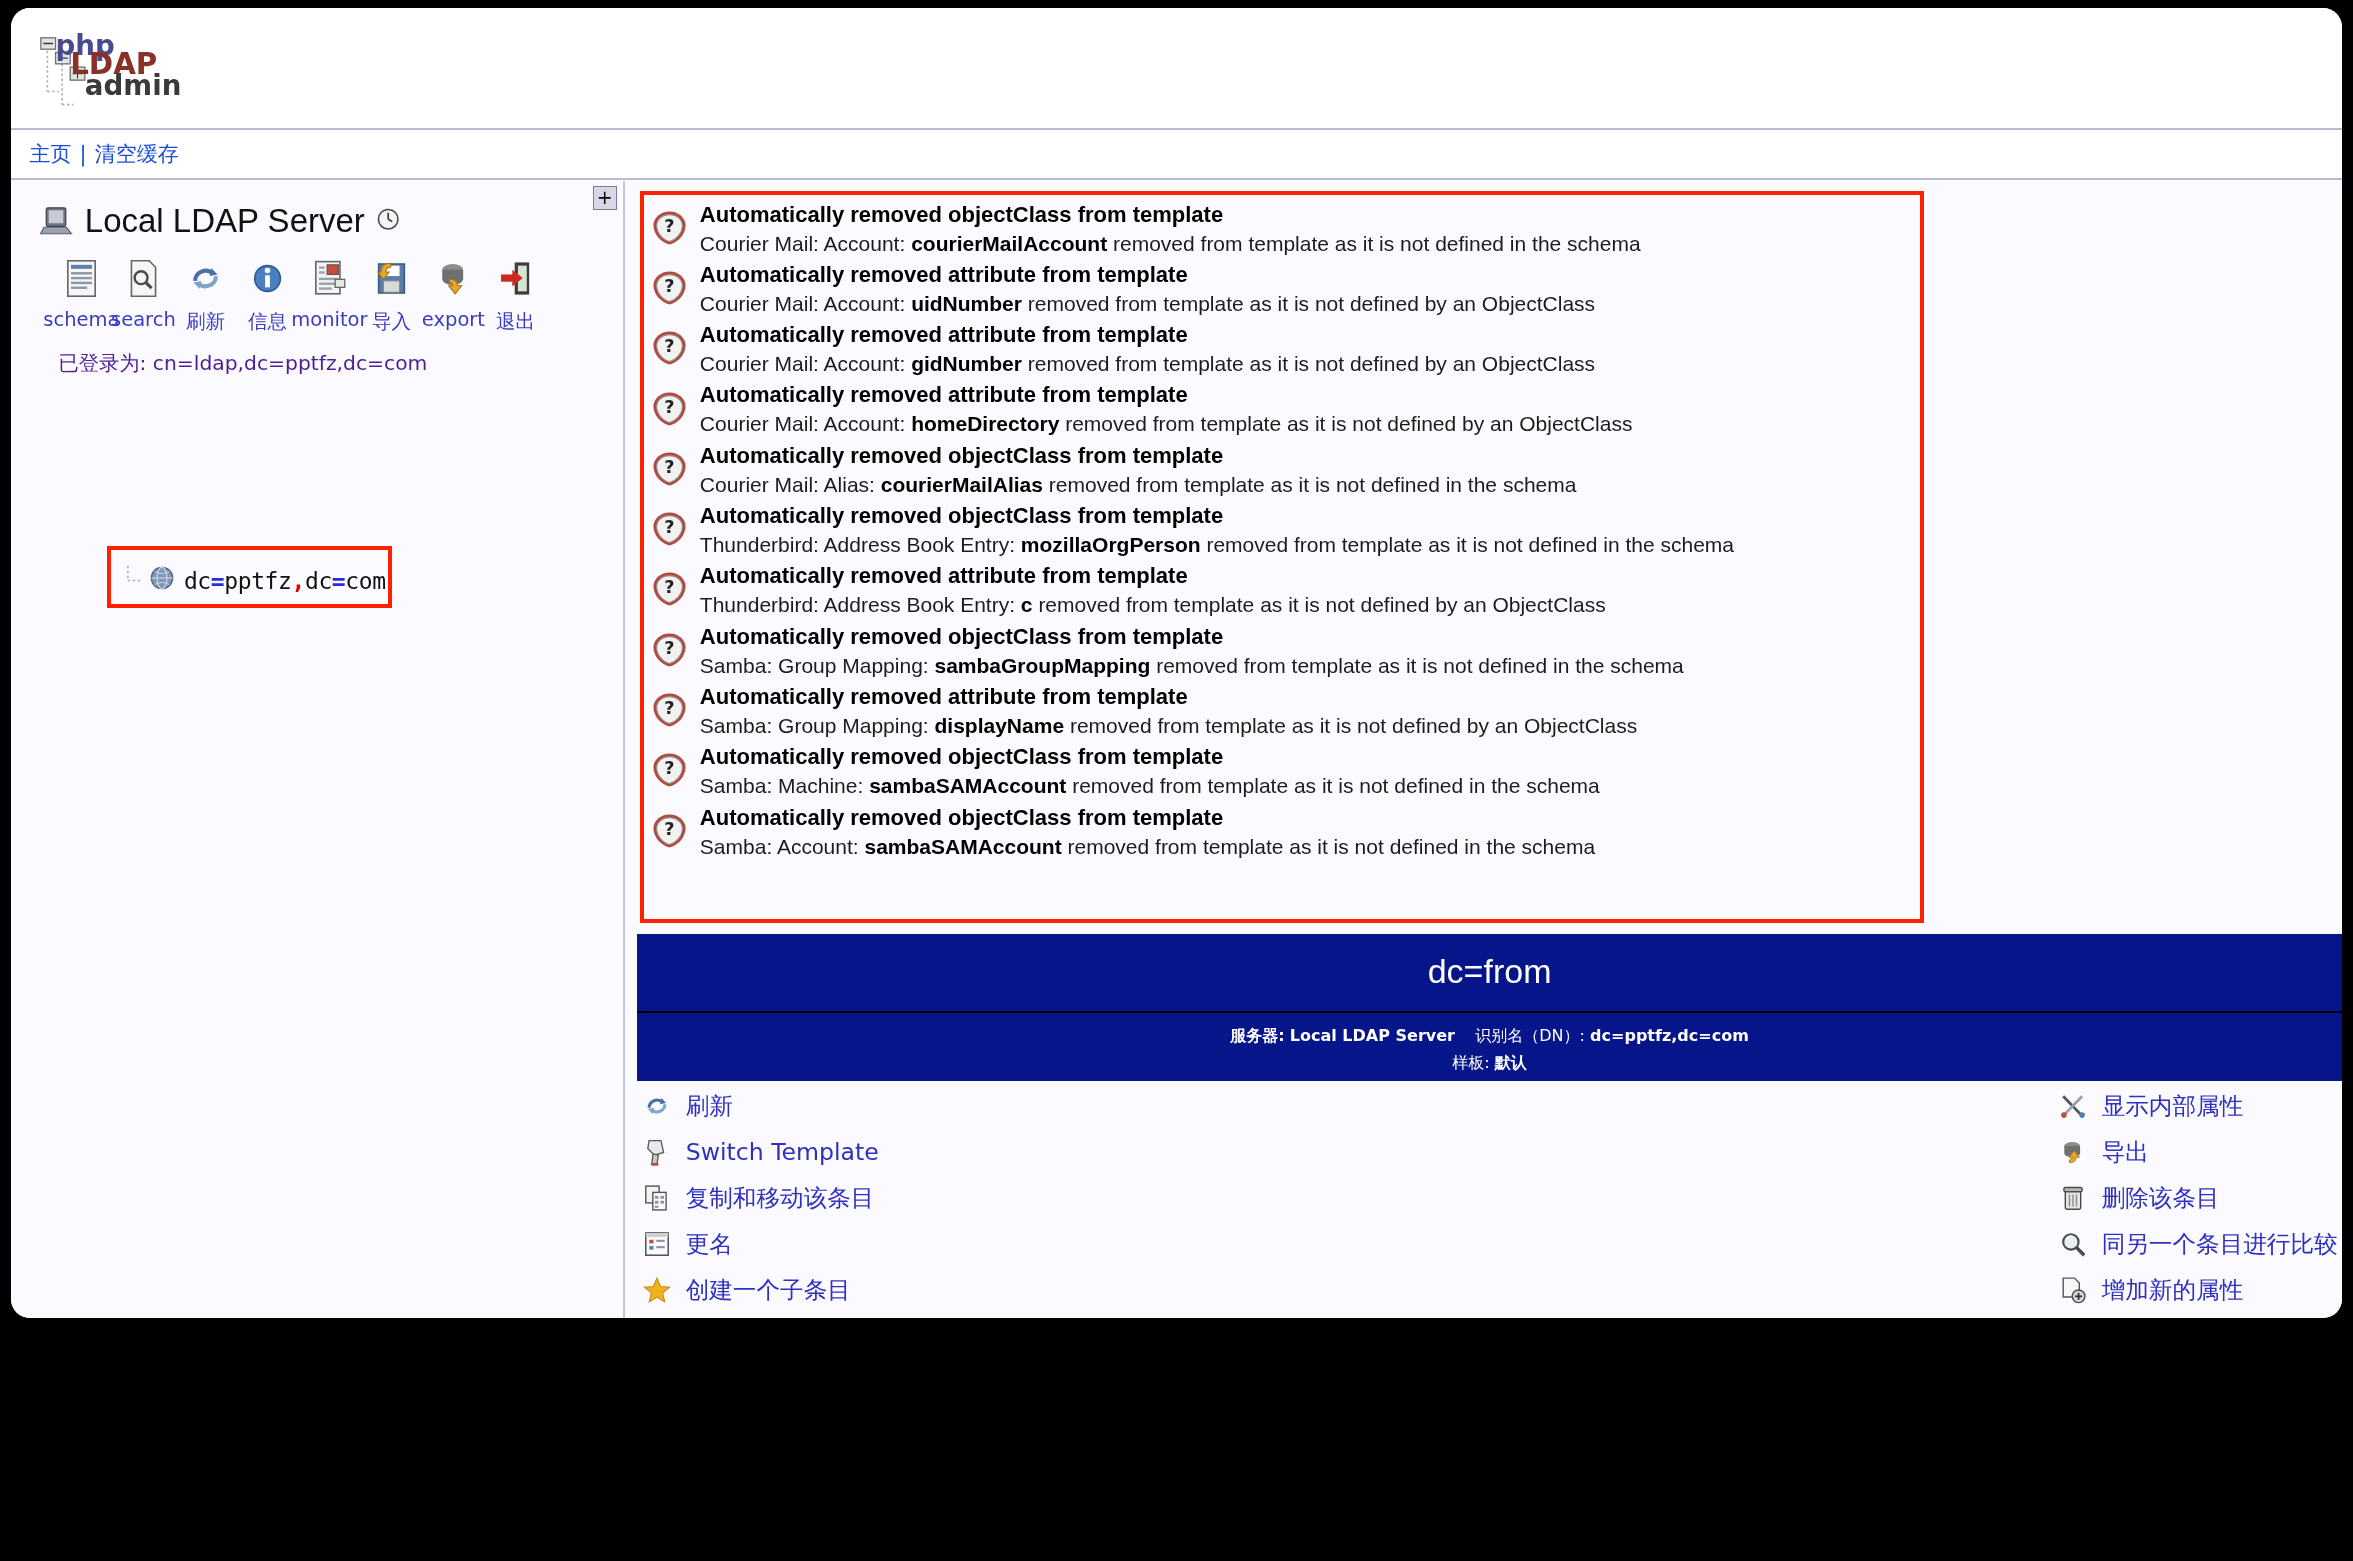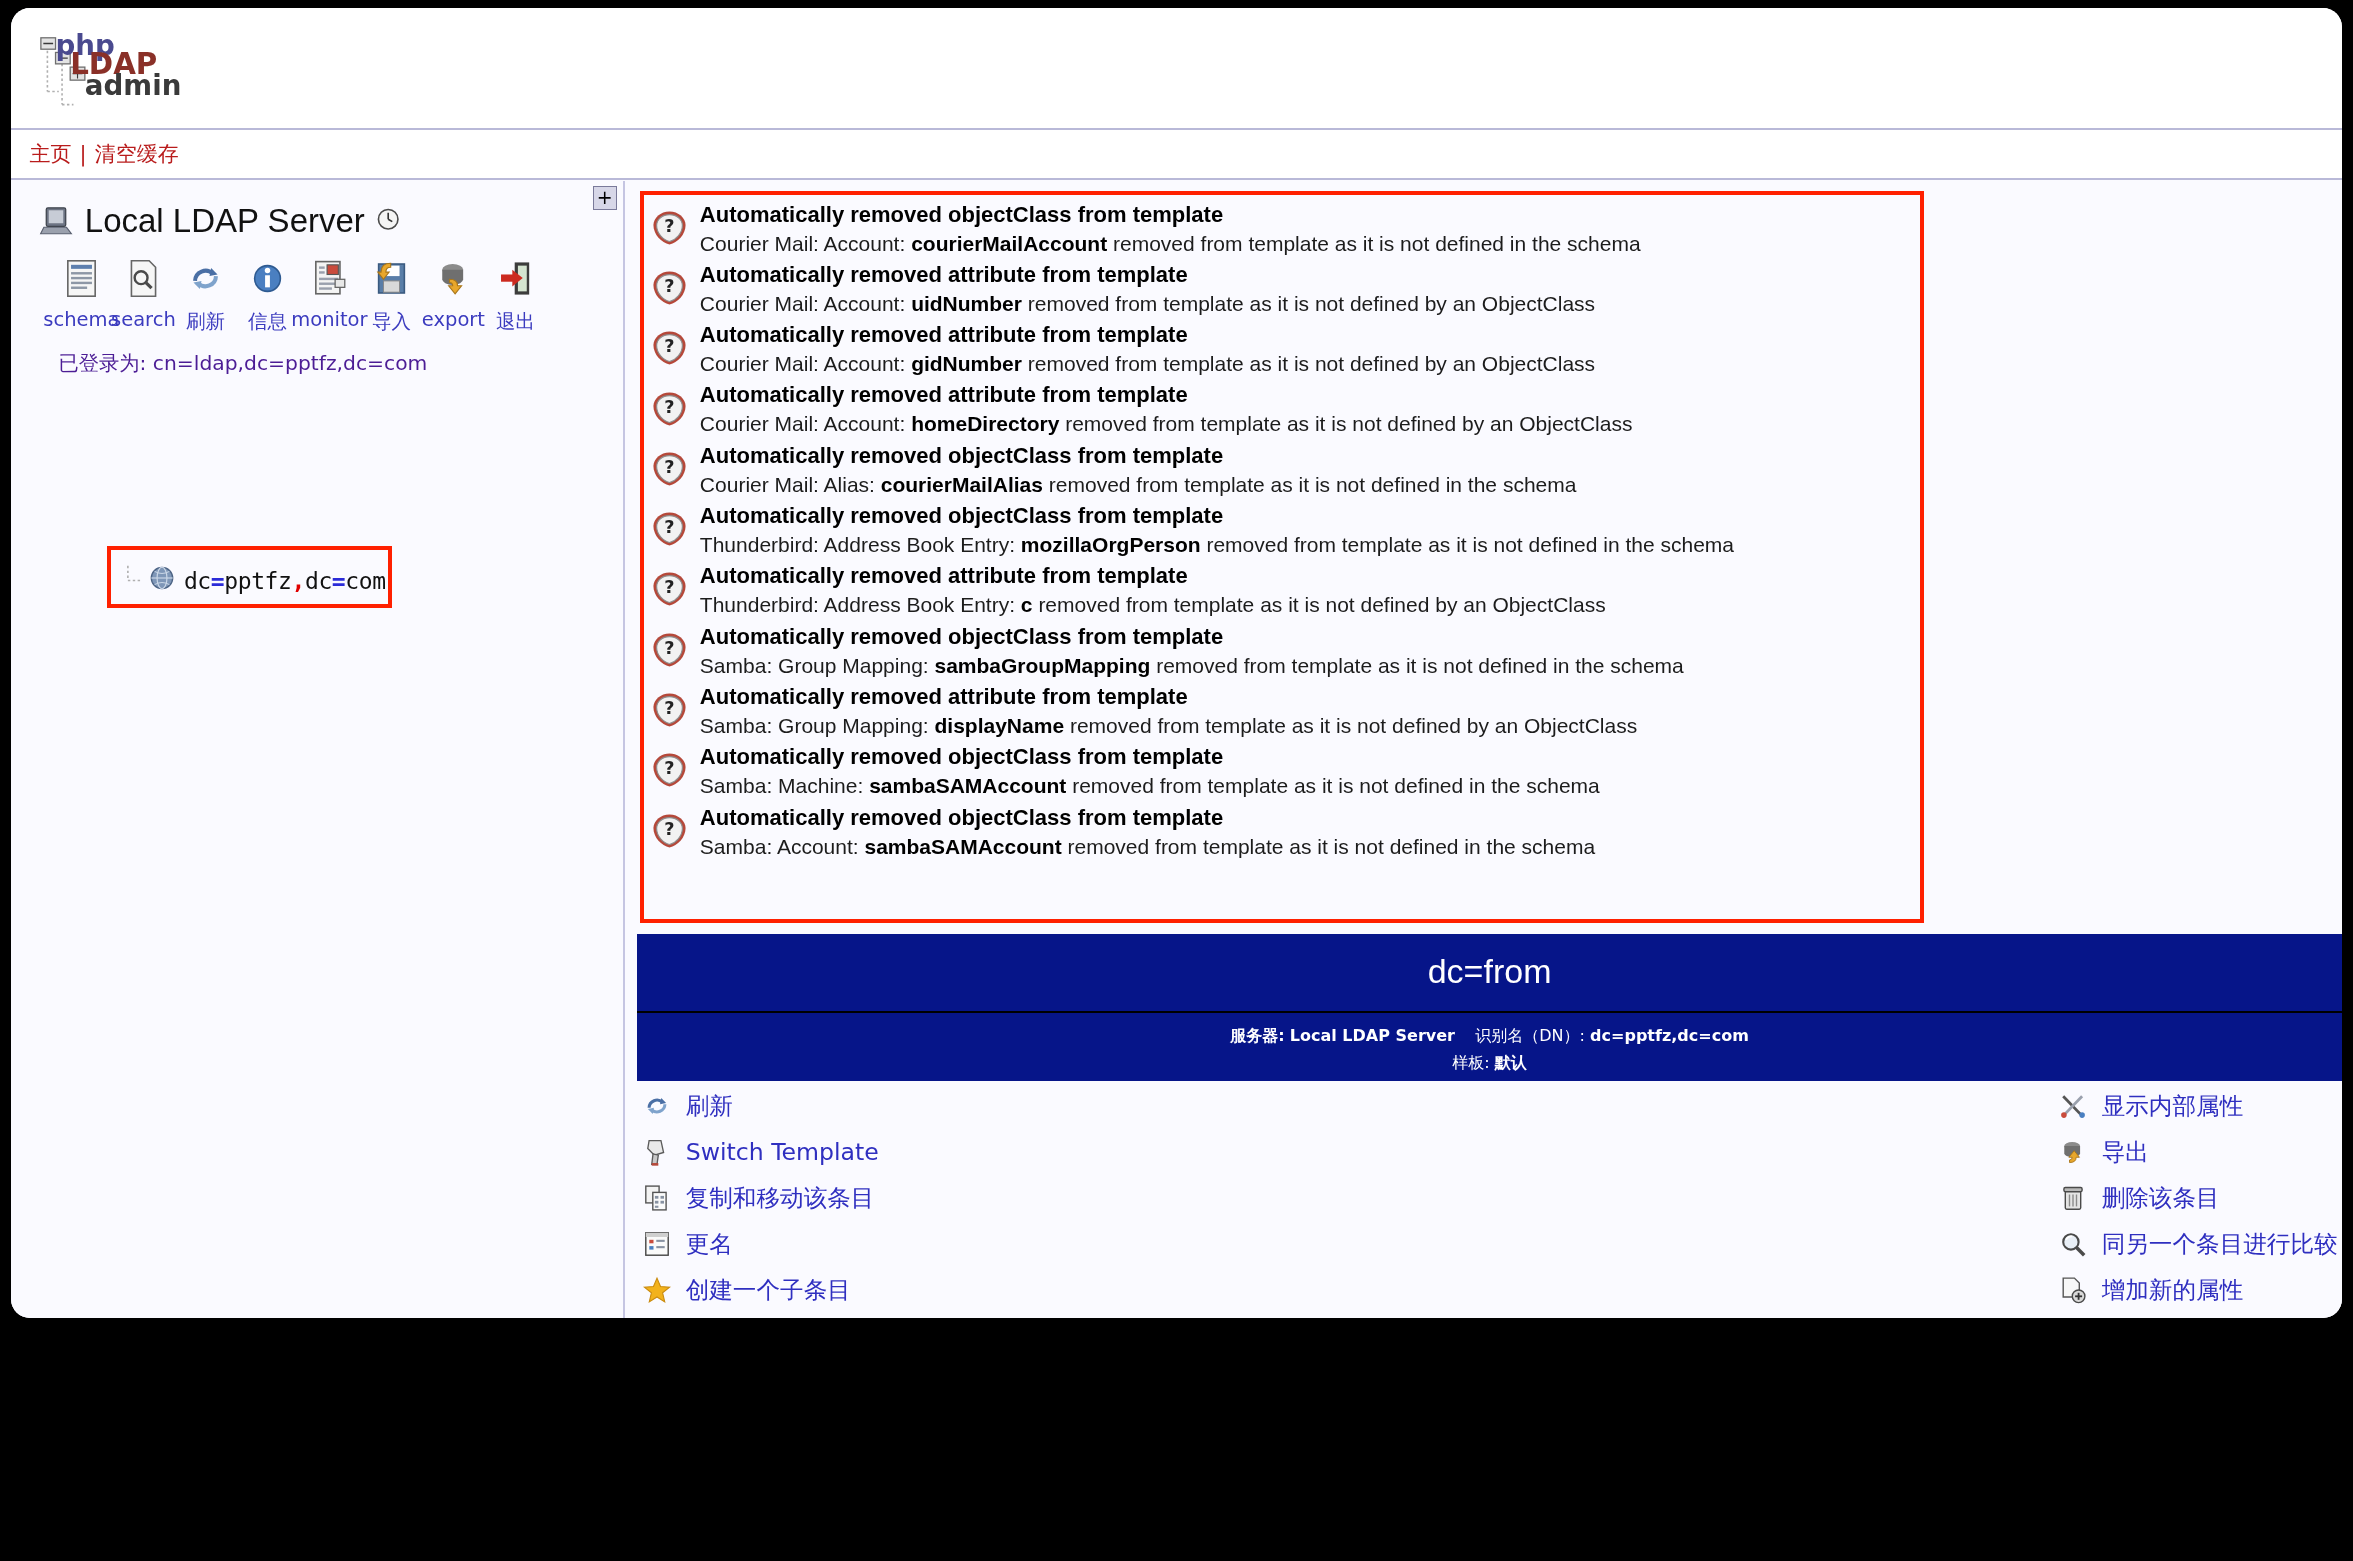--- a/index.html
+++ b/index.html
@@ -44,21 +44,21 @@
   #navbar {
     height: 50px;
     background: #ffffff;
     border-bottom: 2.4px solid #b9b9d8;
     display: flex;
     align-items: center;
     padding-left: 18px;
     box-sizing: border-box;
   }
   #navbar a, #navbar span {
-    color: #b91c1c;
+    color: #1d4ed8;
     font-size: 21px;
     text-decoration: none;
     font-family: "DejaVu Sans", "Liberation Sans", sans-serif;
   }
   #navbar .sep { margin: 0 8.1px; }
 
   
   #cols {
     position: absolute;
     left: 0; right: 0;

